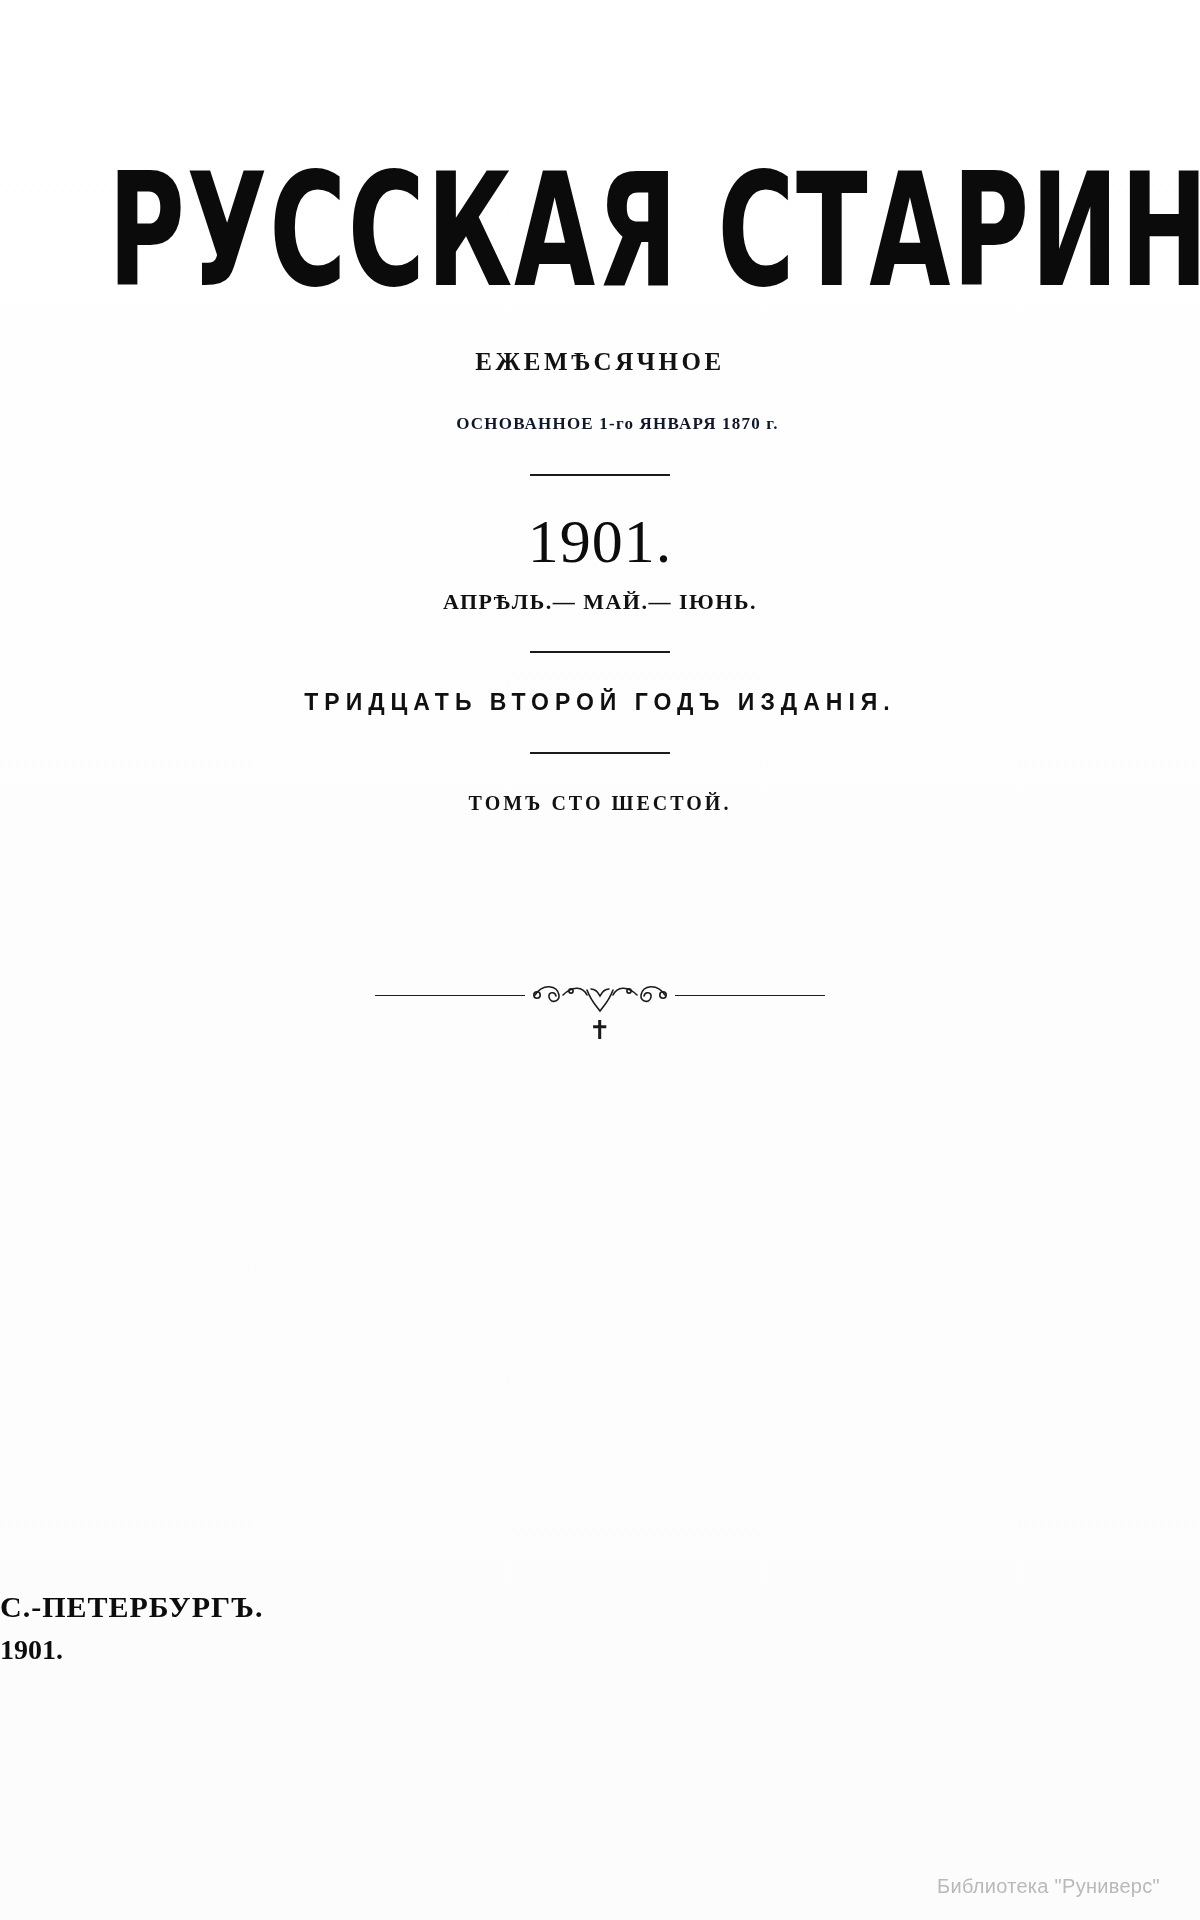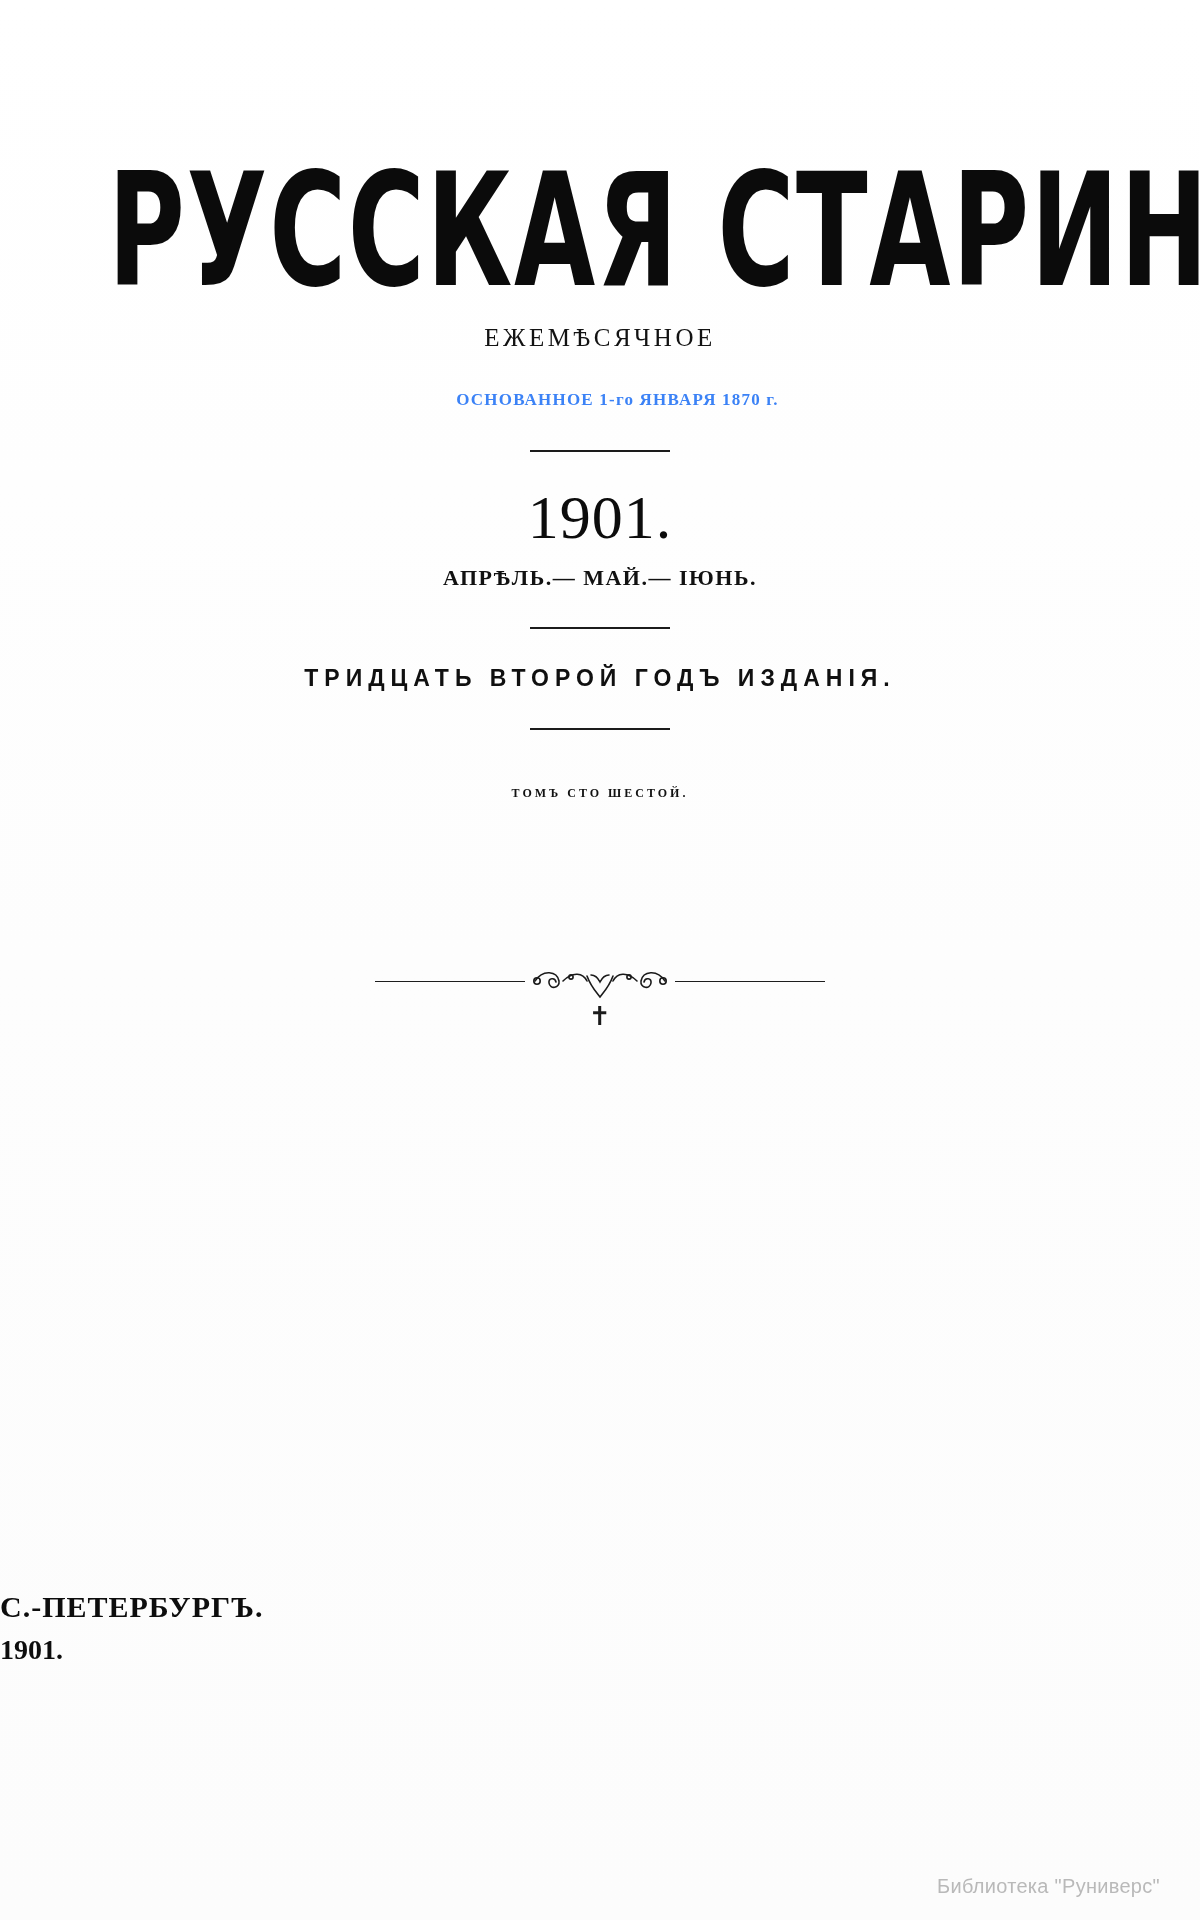--- a/index.html
+++ b/index.html
@@ -45,44 +45,44 @@
     font-size: 128px;
     line-height: 1.05;
     letter-spacing: 2px;
     color: #0b0b0b;
     transform: scaleX(0.82) scaleY(1.22);
     transform-origin: center top;
     white-space: nowrap;
   }
 
   .sub-1 {
-    margin-top: 40px;
-    font-family: "Liberation Serif", serif;
-    font-weight: 400;
+    margin-top: 64px;
+    font-family: "Liberation Serif", serif;
+    font-weight: 700;
     font-size: 25px;
     letter-spacing: 3.5px;
     color: #121212;
   }
 
   .sub-2 {
     margin-top: 32px;
     font-family: "Liberation Serif", serif;
     font-weight: 700;
     font-size: 40px;
     letter-spacing: 6px;
     color: #0d0d0d;
   }
 
   .sub-3 {
     margin-top: 38px;
     font-family: "Liberation Serif", serif;
     font-weight: 700;
     font-size: 17px;
     letter-spacing: 1.2px;
-    color: #3b82f6;
+    color: #0f172a;
     padding-left: 35px;
   }
 
   .rule {
     width: 140px;
     height: 2px;
     background: #1b1b1b;
     margin: 0 auto;
   }
   .rule-1 { margin-top: 40px; }
@@ -110,24 +110,24 @@
   .edition-year {
     margin-top: 36px;
     font-family: Liberation Sans, sans-serif;
     font-weight: 700;
     font-size: 23px;
     letter-spacing: 6px;
     color: #101010;
   }
 
   .volume {
-    margin-top: 56px;
-    font-family: "Liberation Serif", serif;
-    font-weight: 700;
-    font-size: 12px;
+    margin-top: 38px;
+    font-family: "Liberation Serif", serif;
+    font-weight: 700;
+    font-size: 20px;
     letter-spacing: 3px;
     color: #121212;
   }
 
   
   .ornament-wrap {
     margin-top: 160px;
     display: flex;
     align-items: center;
     justify-content: center;

